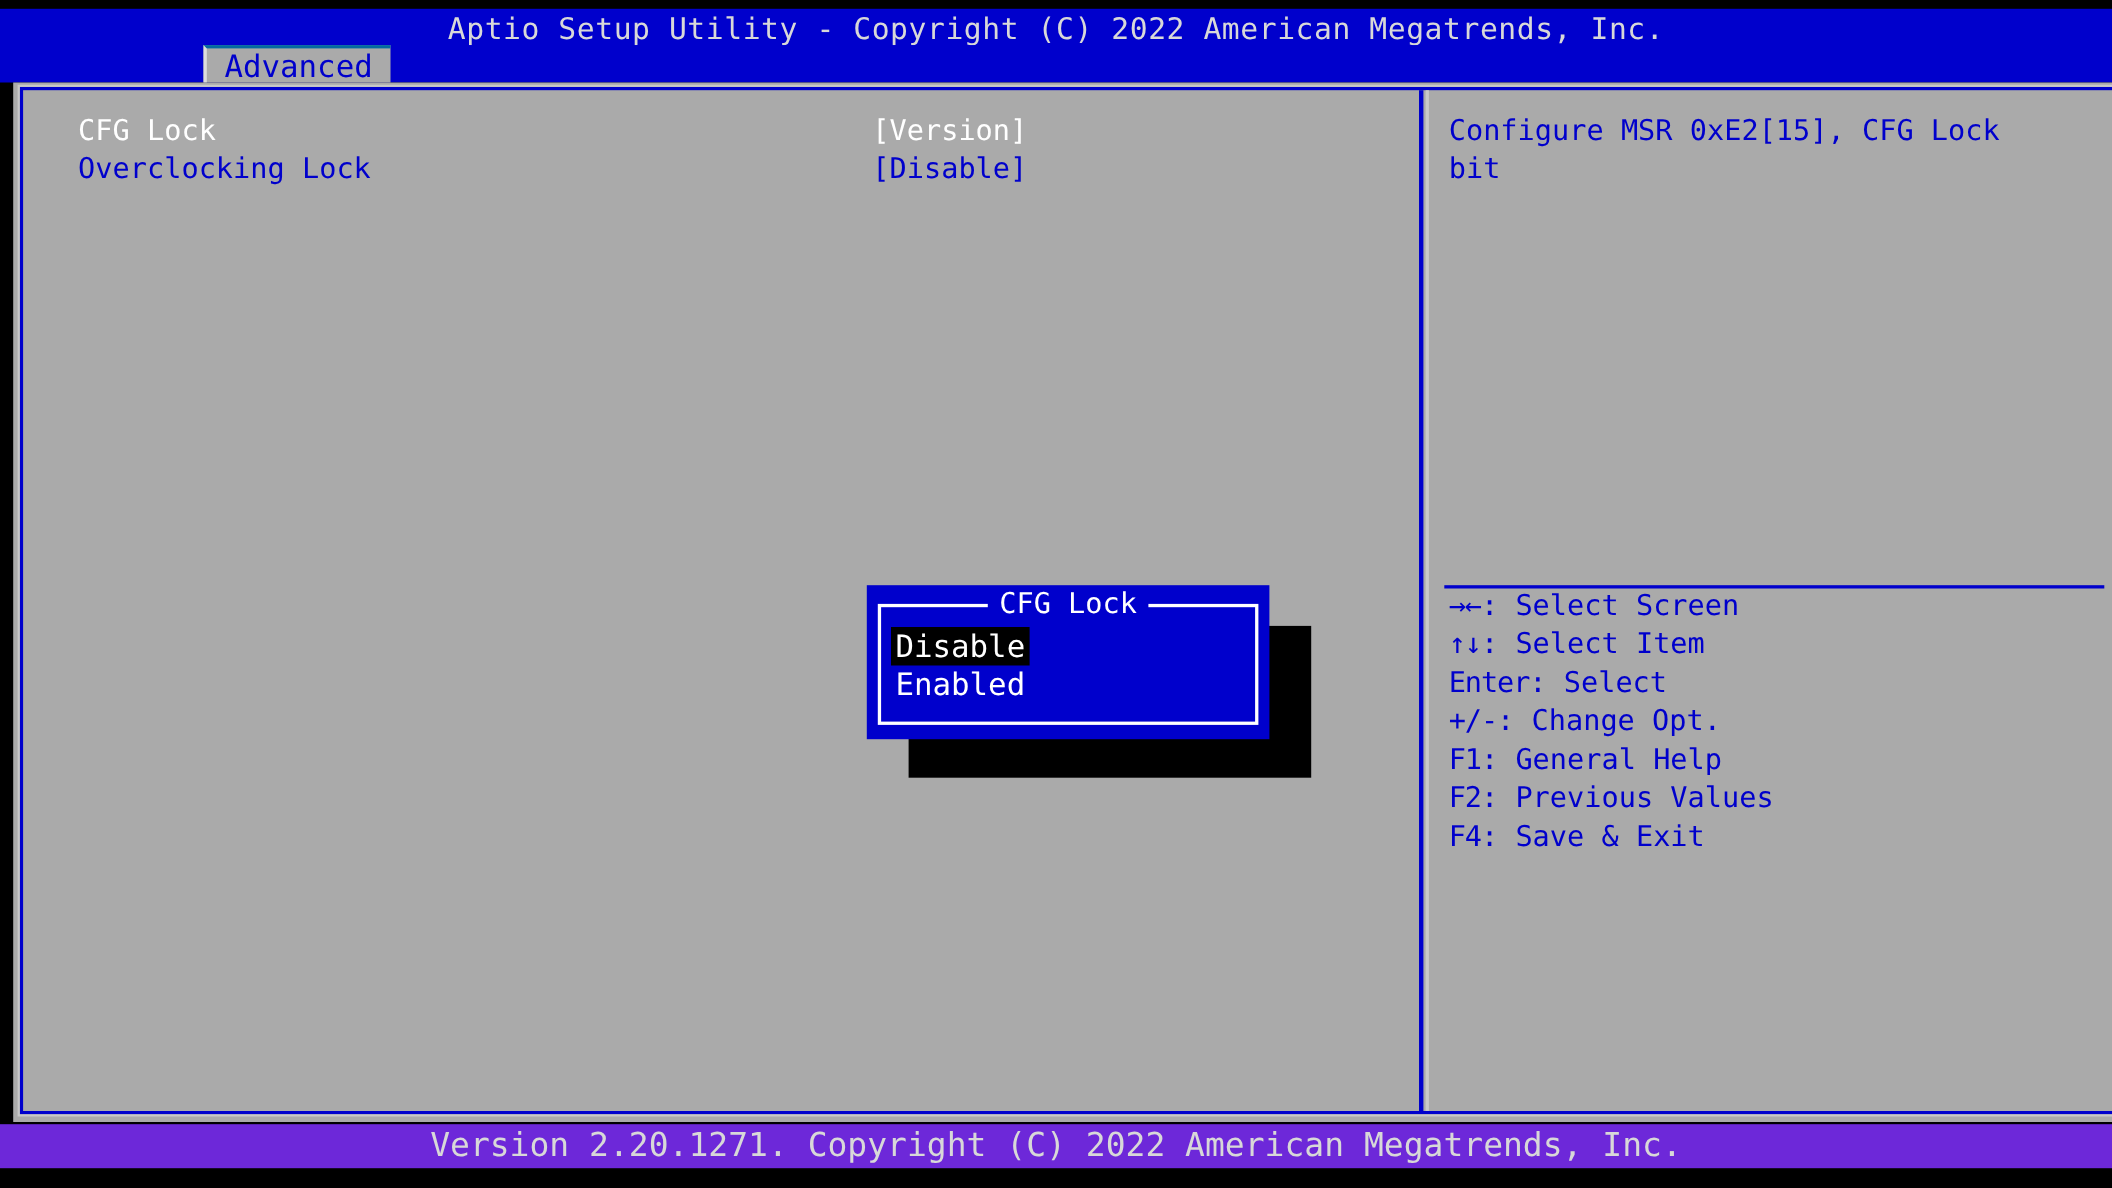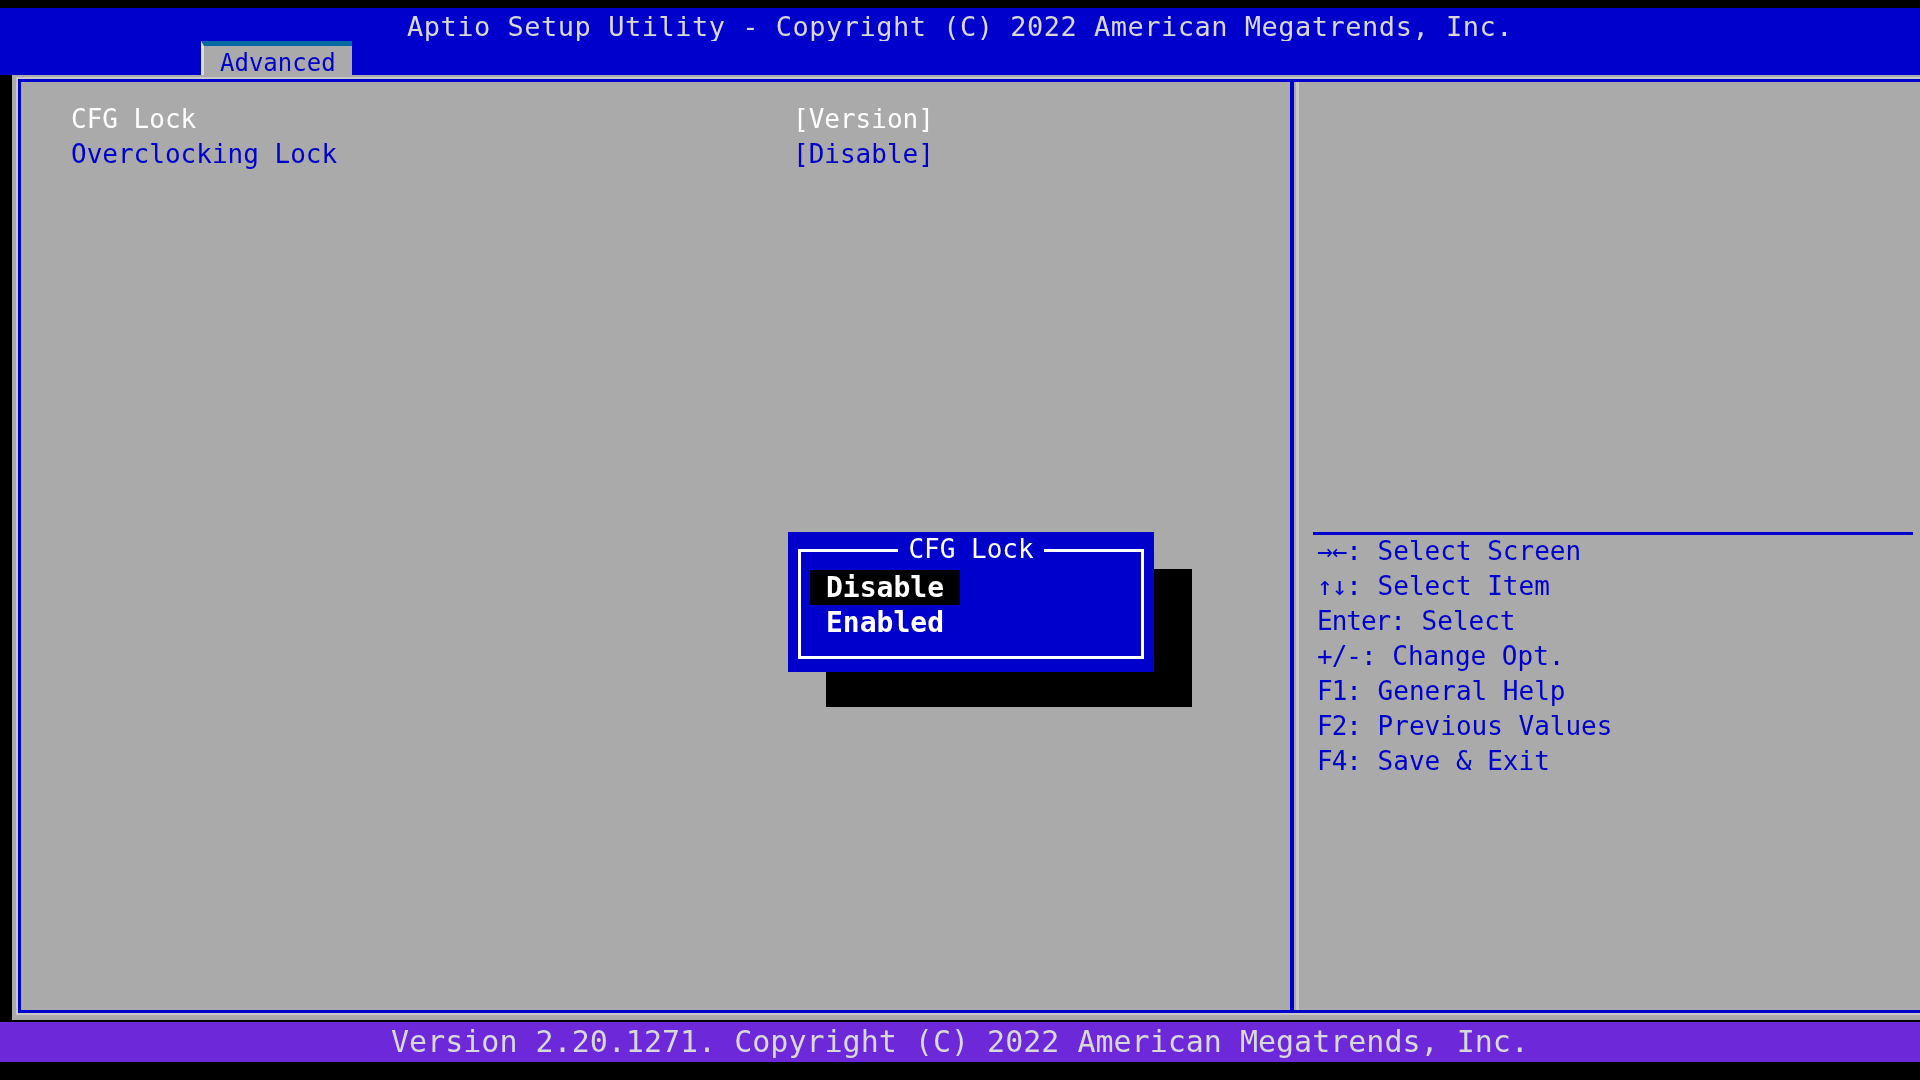--- a/index.html
+++ b/index.html
@@ -42,31 +42,31 @@
   .tabrow {
     position: absolute;
     left: 0;
     top: 41px;
     width: 1920px;
     height: 34px;
     background: #0000cc;
   }
   .tab {
     position: absolute;
-    left: 201px;
+    left: 185px;
     top: 0px;
     height: 34px;
     padding: 0 16px 0 16px;
     background: #aaaaaa;
     color: #0000cc;
-    font-size: 24px;
+    font-size: 28px;
     line-height: 34px;
     white-space: pre;
     border-left: 3px solid #dcdcdc;
-    border-top: 5px solid #0369a1;
+    border-top: 3px solid #0369a1;
     box-sizing: border-box;
   }
 
   
   .bodywrap {
     position: absolute;
     left: 0;
     top: 75px;
     width: 1920px;
     height: 945px;
@@ -239,22 +239,21 @@
     left: 22px;
     top: 38px;
     z-index: 7;
   }
   .dlg-opt {
     color: #ffffff;
     font-size: 28px;
     line-height: 35px;
     white-space: pre;
     display: inline-block;
-    padding: 0 16px;
-    font-weight: bold;
+    padding: 0 4px;
   }
   .dlg-opt.selected {
     background: #000000;
     color: #ffffff;
   }
   .dlg-opt-row { height: 35px; }
 
   
   .footer {
     position: absolute;
@@ -295,20 +294,21 @@
           <span class="opt-label c-blue">Overclocking Lock</span>
           <span class="opt-value c-blue">[Disable]</span>
         </div>
 
       </div>
 
       <div class="divider"></div>
       <div class="divider-hi"></div>
 
       <div class="right-pane">
+        <div class="help-text">Configure MSR 0xE2[15], CFG Lock bit</div>
 
         <div class="hrule"></div>
 
         <div class="keys">
           <div class="key-line"><span class="key-glyph">→←</span><span>: Select Screen</span></div>
           <div class="key-line"><span class="key-glyph">↑↓</span><span>: Select Item</span></div>
           <div class="key-line"><span class="key-glyph">Enter</span><span>: Select</span></div>
           <div class="key-line"><span class="key-glyph">+/-</span><span>: Change Opt.</span></div>
           <div class="key-line"><span class="key-glyph">F1</span><span>: General Help</span></div>
           <div class="key-line"><span class="key-glyph">F2</span><span>: Previous Values</span></div>

